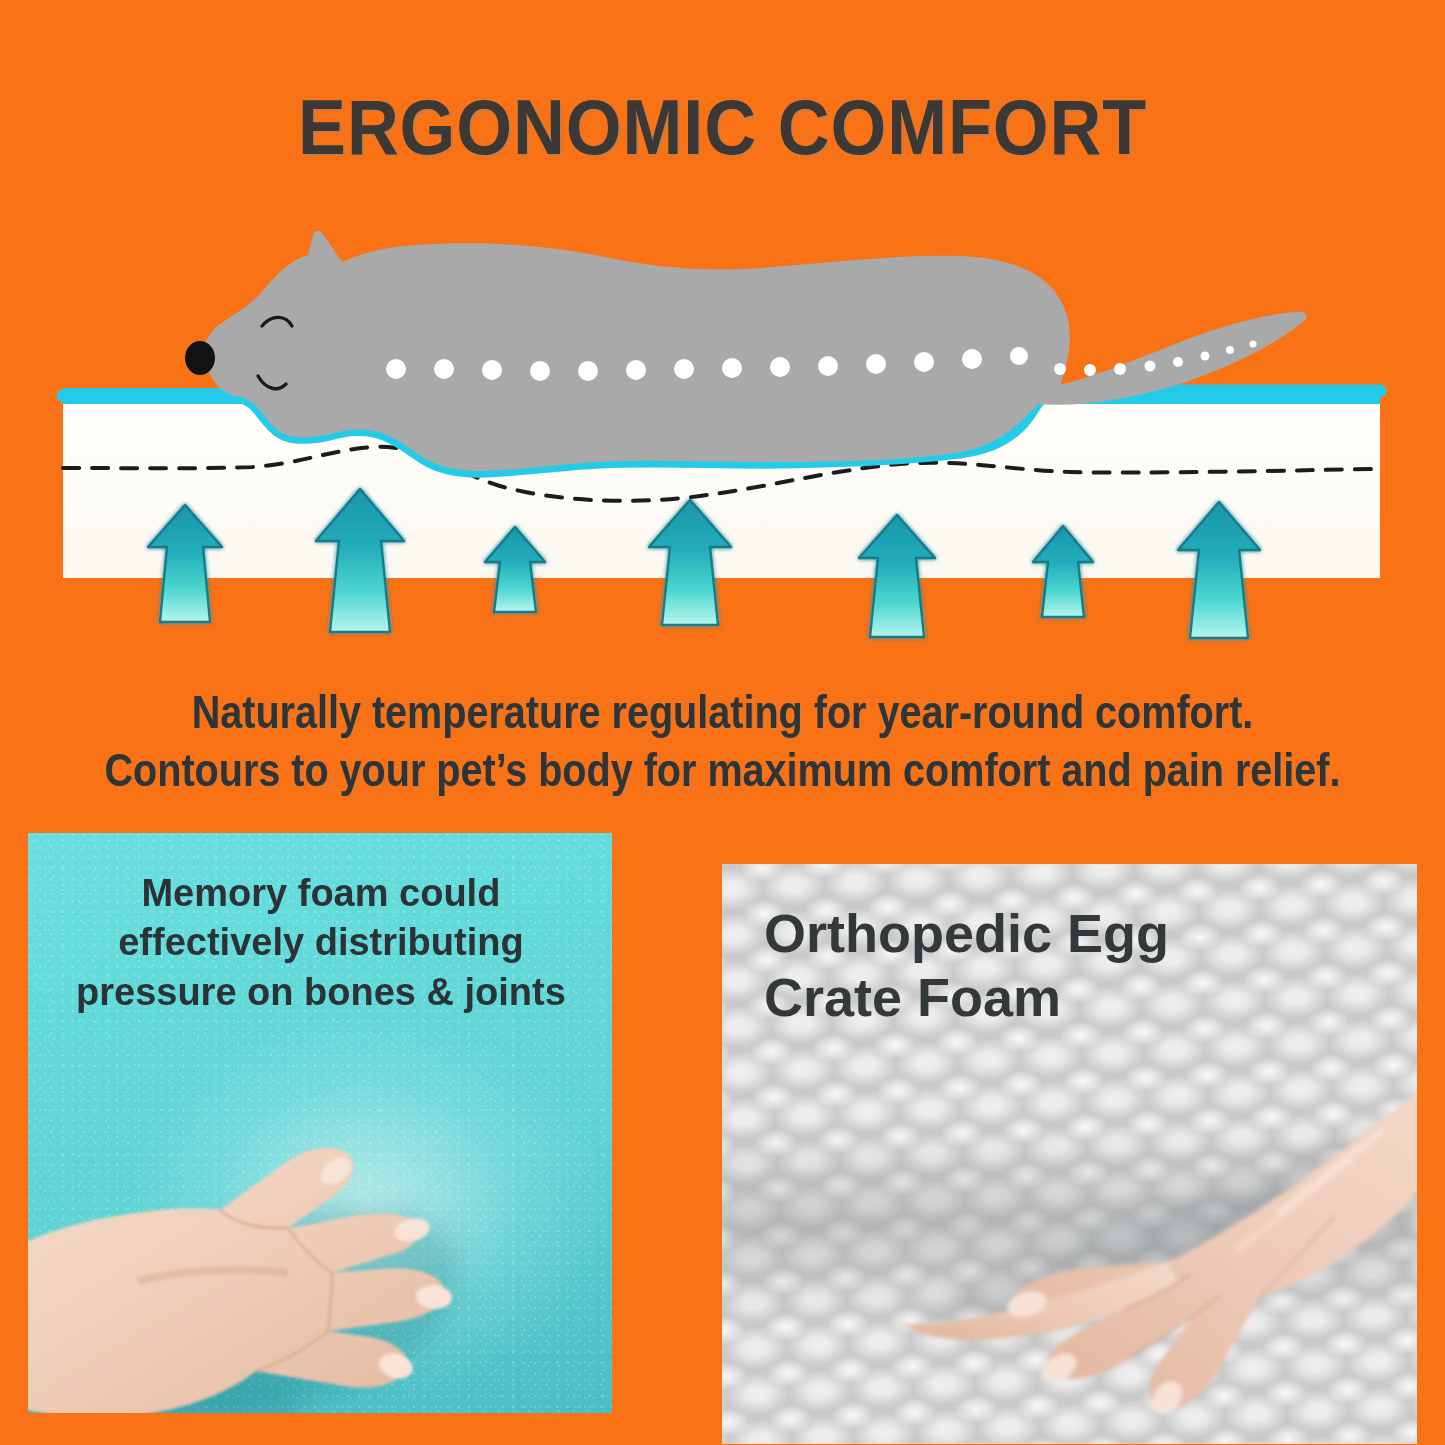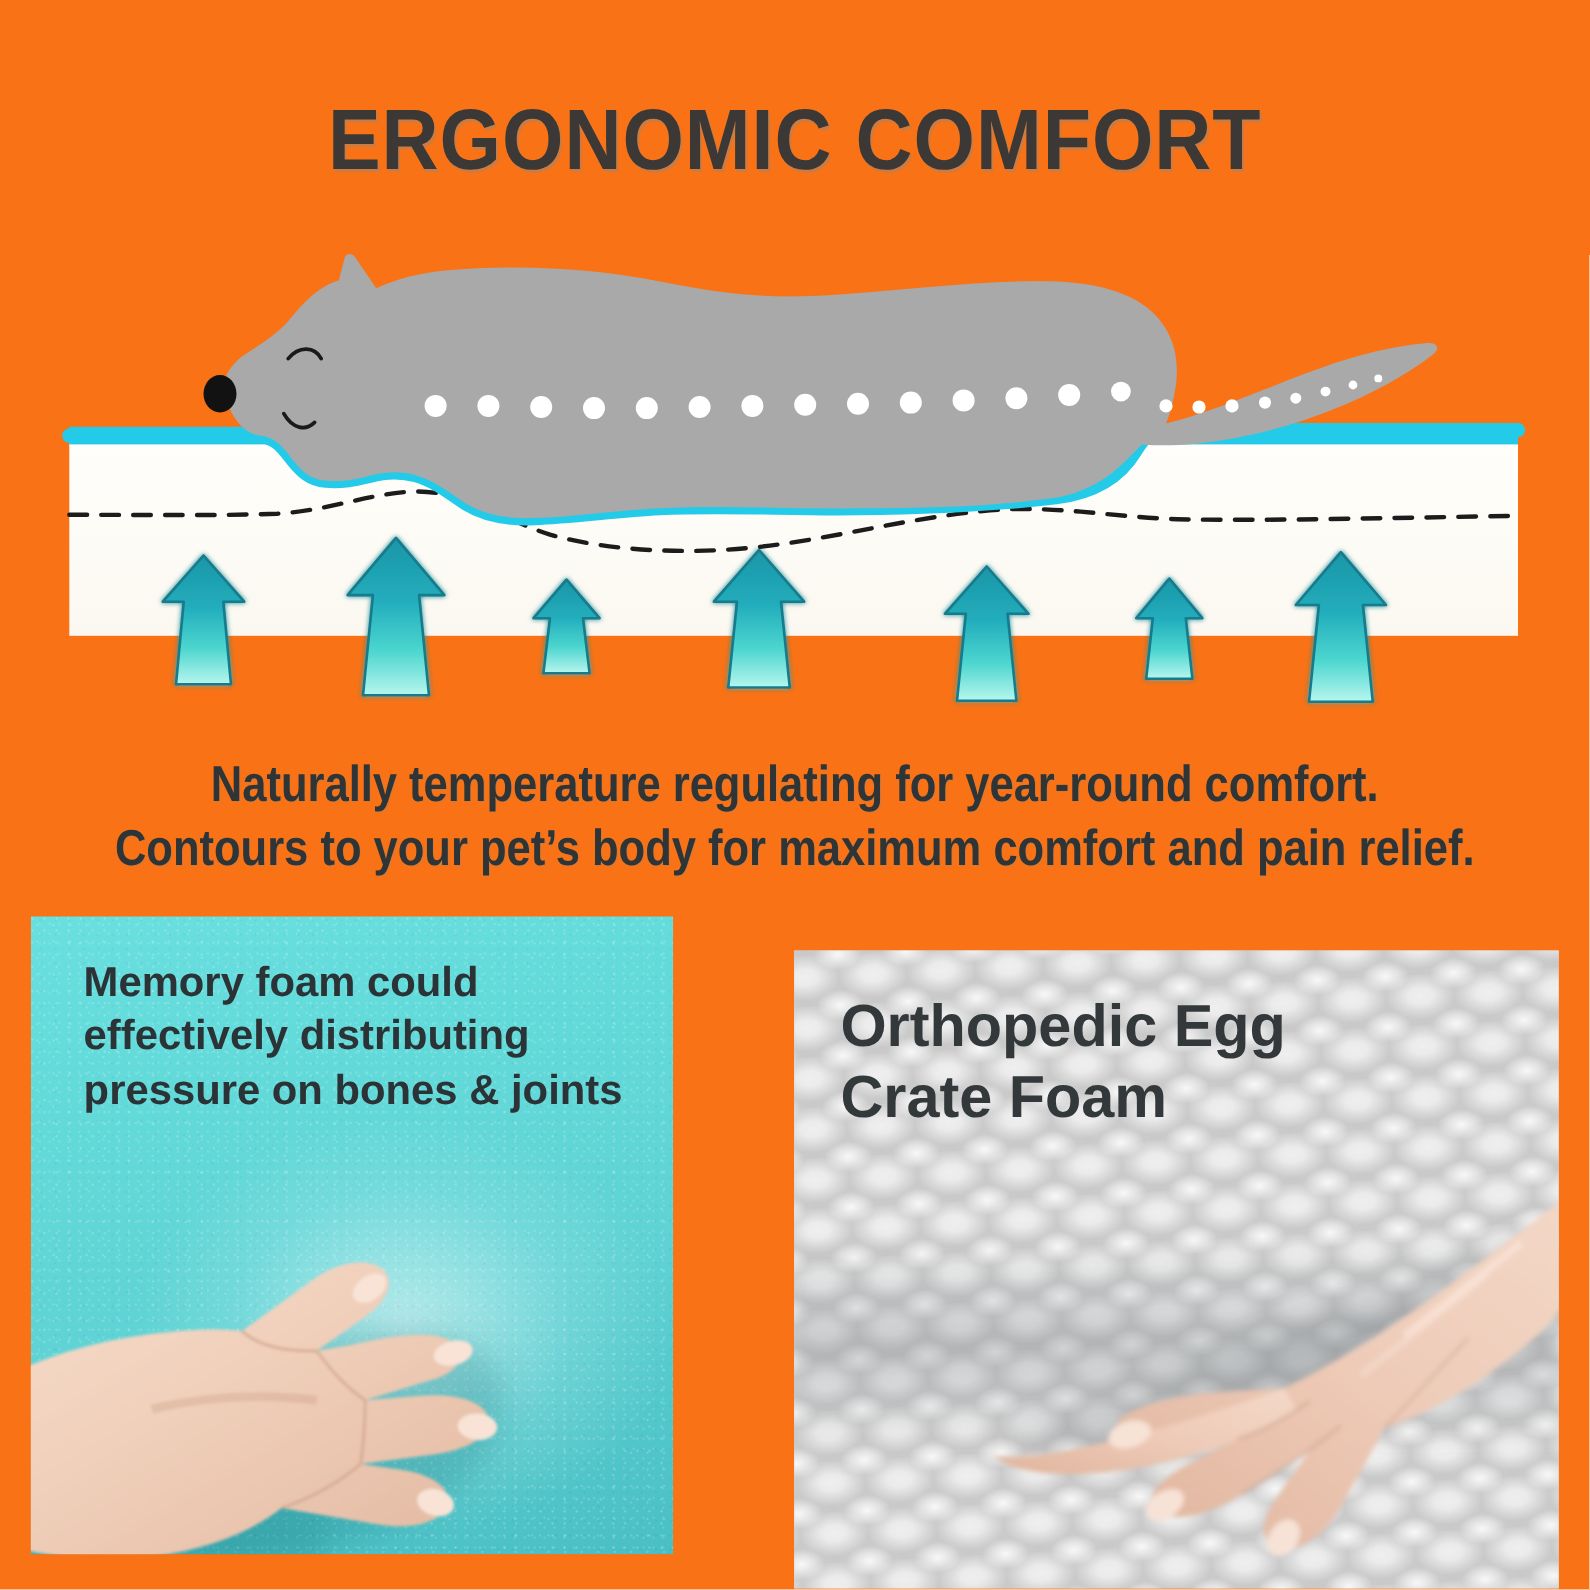--- a/index.html
+++ b/index.html
@@ -60,21 +60,21 @@
   .subtitle.line1 { top: 685px; }
   .subtitle.line2 { top: 743px; }
 
   
   .panel {
     position: absolute;
     top: 833px;
     height: 580px;
     overflow: hidden;
   }
-  .panel-left  { left: 28px;  width: 584px; }
+  .panel-left  { left: 28px;  width: 584px; text-align: center; }
   .panel-right { left: 722px; width: 695px; margin-top: 31px; }
 
   .panel-caption {
     position: absolute;
     z-index: 6;
     font-family: "Liberation Sans", sans-serif;
     font-weight: bold;
     color: #2c3336;
     white-space: pre-line;
   }

